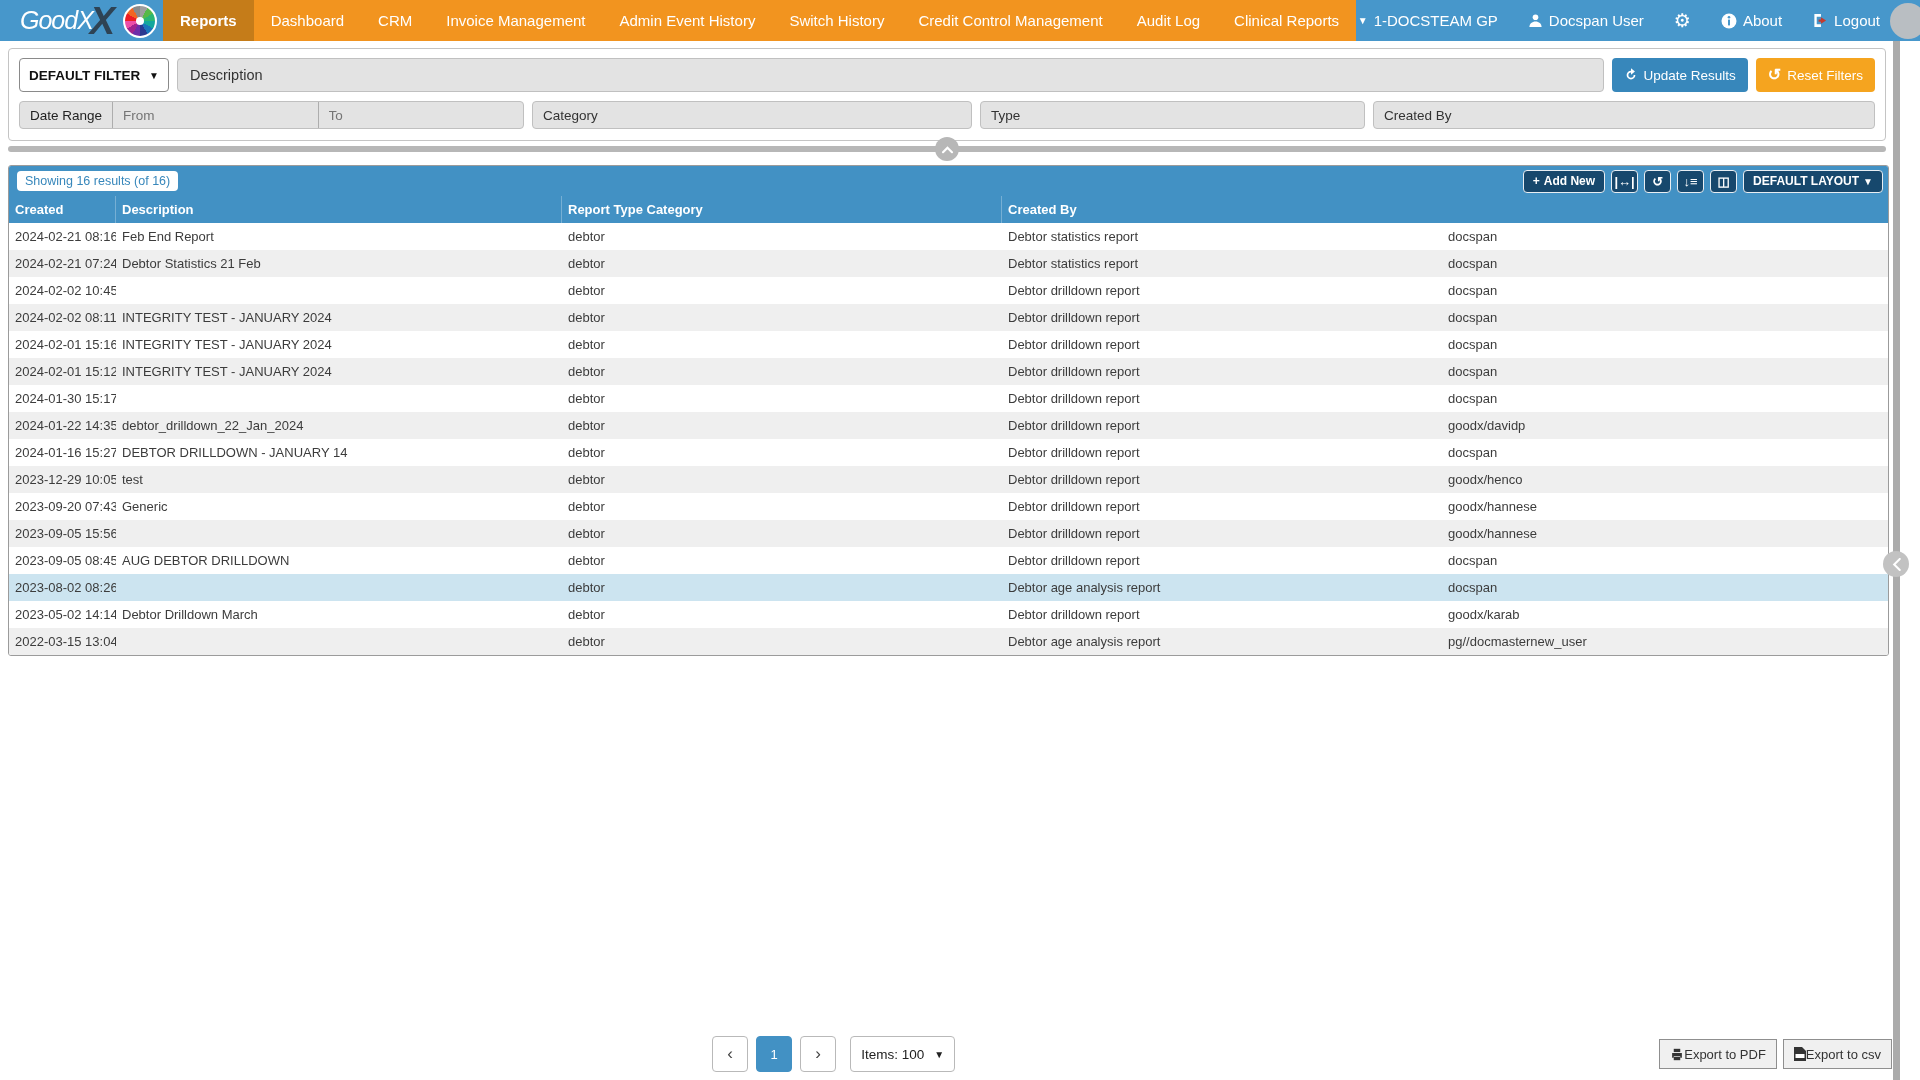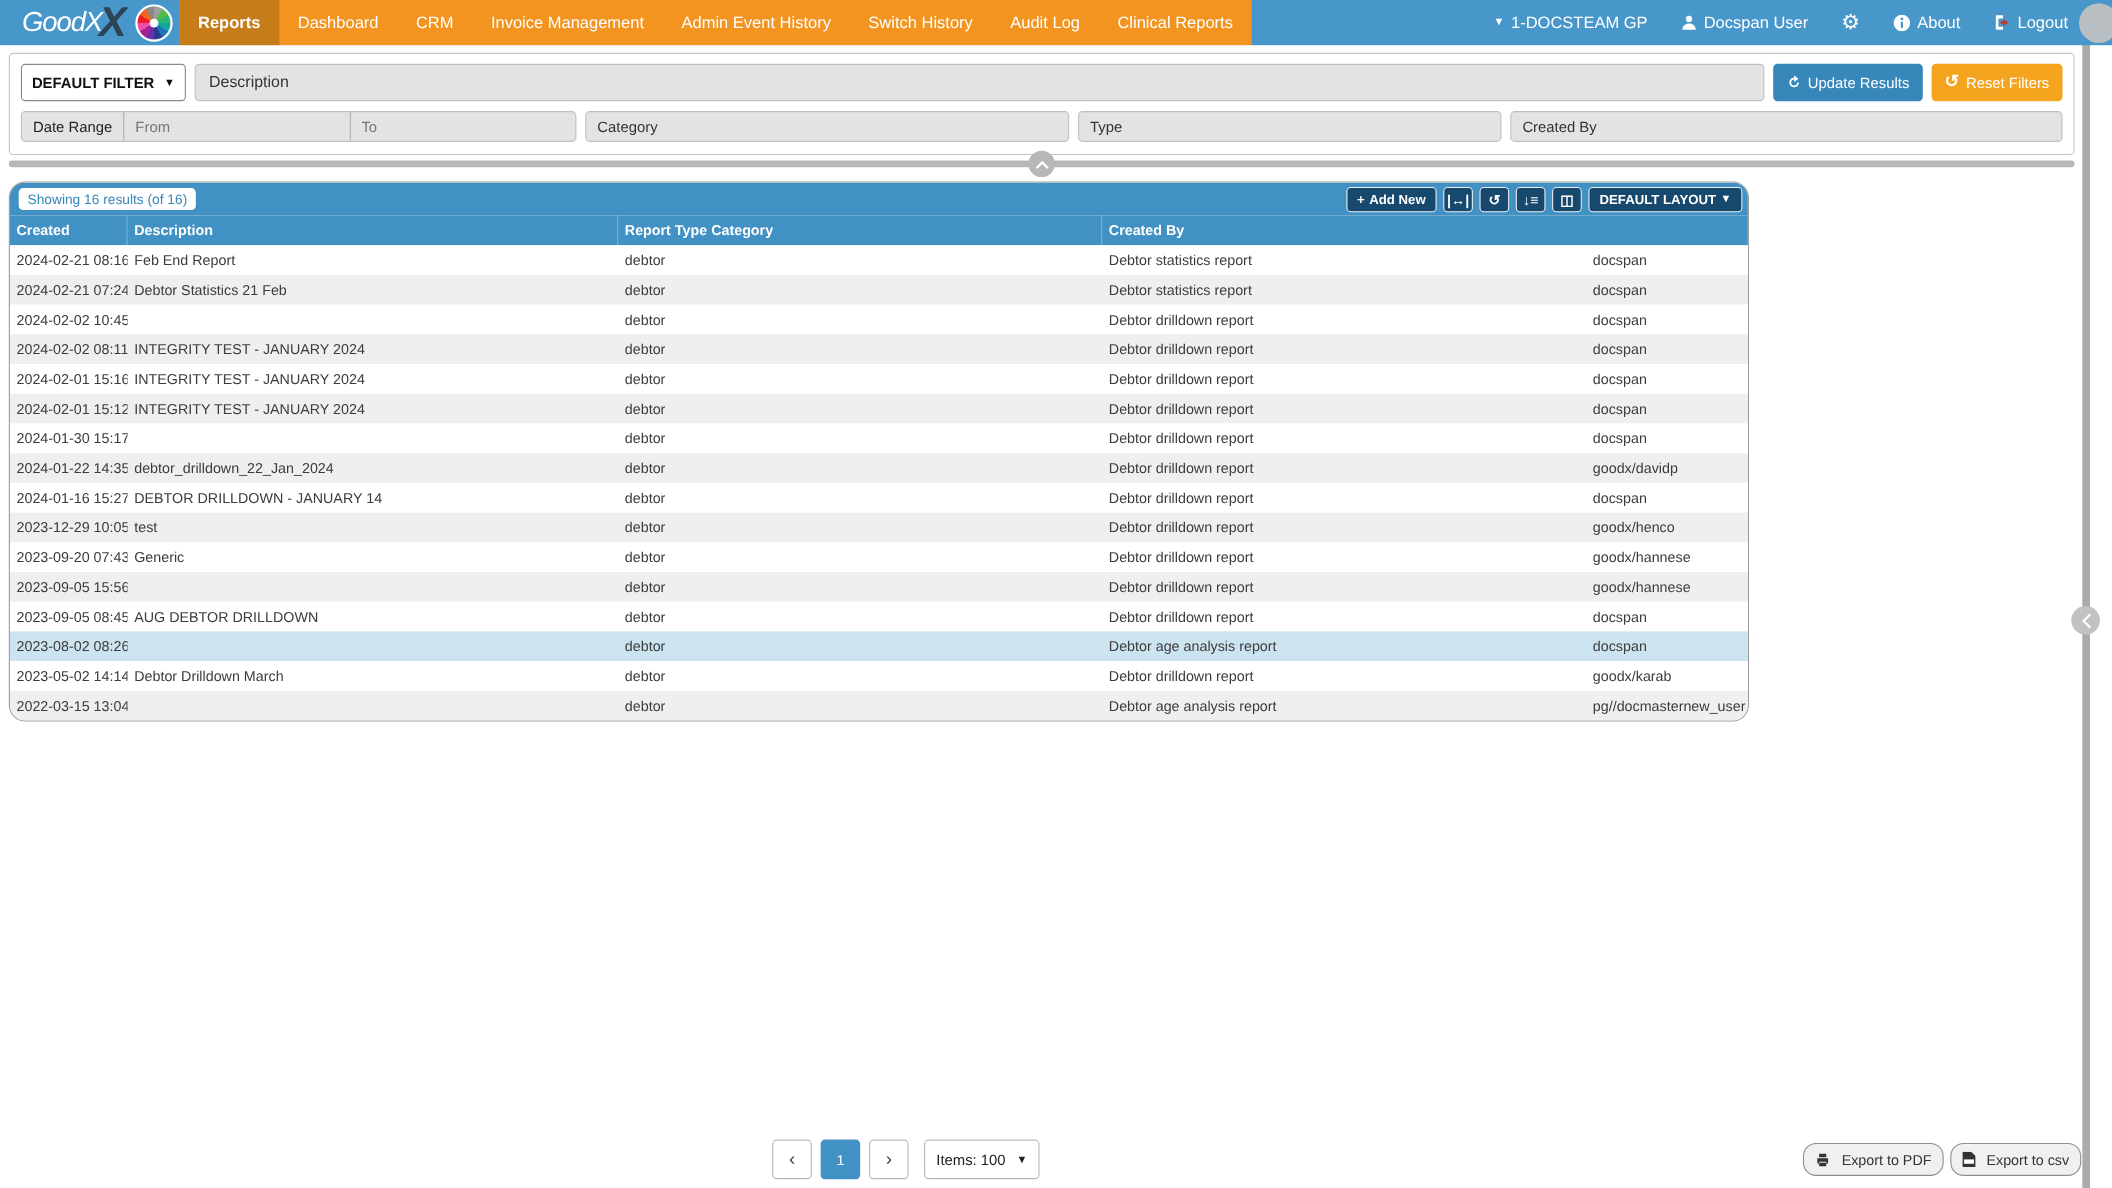--- a/index.html
+++ b/index.html
@@ -40,21 +40,21 @@
   .date-group { width:505px; height:28px; display:flex; align-items:stretch; border:1px solid #c0c0c0; border-radius:4px; background:#E3E3E3; overflow:hidden; }
   .date-label { padding:0 10px; font-size:13.5px; display:flex; align-items:center; color:#222; border-right:1px solid #adadad; white-space:nowrap; }
   .date-group input { border:none; background:transparent; flex:1; padding:0 10px; font-size:13.5px; min-width:0; }
   .date-group input:first-of-type { border-right:1px solid #adadad; }
   .small-input { height:28px; padding:0 10px; font-size:13.5px; }
   .w-cat { width:440px; } .w-type { width:385px; } .w-cb { flex:1; }
   .filter-handle-bar { margin:5px 8px 0 8px; width:1878px; height:6px; background:#b7b7b7; border-radius:3px; position:relative; }
   .filter-collapse { position:absolute; left:50%; top:-9px; transform:translateX(-50%); width:24px; height:24px; border-radius:50%; background:#b7b7b7; display:flex; align-items:center; justify-content:center; cursor:pointer; }
 
   
-  .table-card { margin:13px 8px 0 8px; width:1582px; border:1px solid #9b9b9b; border-radius:15px; background:#fff; overflow:hidden; }
+  .table-card { margin:13px 8px 0 8px; width:1881px; border:1px solid #9b9b9b; border-radius:3px; background:#fff; overflow:hidden; }
   .toolbar { background:var(--blue-head,#4291C4); height:30px; display:flex; align-items:center; justify-content:space-between; padding:0 5px 0 8px; }
   .results-badge { background:#fff; color:var(--accent,#3787BB); font-size:12.5px; padding:3px 8px; border-radius:4px; white-space:nowrap; }
   .toolbar-buttons { display:flex; gap:6px; align-items:center; }
   .tbtn { background:var(--navy,#17486D); color:#fff; border:1px solid #e8eef3; border-radius:4px; height:23px; display:flex; align-items:center; justify-content:center; padding:0 9px; font-size:12px; font-weight:bold; gap:4px; cursor:pointer; white-space:nowrap; }
   .tbtn.sq { width:27px; padding:0; font-size:13px; }
   .hdr { display:flex; background:var(--blue-head,#4291C4); height:27px; align-items:center; color:#fff; font-weight:bold; font-size:13px; }
   .hdr > div { padding-left:6px; border-right:1px solid rgba(255,255,255,.28); height:100%; display:flex; align-items:center; cursor:pointer; }
   .hdr > div:last-child { border-right:none; }
   .c0 { width:107px; flex:0 0 auto; } .c1 { width:446px; flex:0 0 auto; } .c2 { width:440px; flex:0 0 auto; } .c3 { width:440px; flex:0 0 auto; } .c4 { flex:1; }
   .trow { display:flex; height:27px; align-items:center; font-size:13px; color:#3c3c3c; cursor:pointer; }
@@ -62,21 +62,21 @@
   .cell { padding-left:6px; white-space:nowrap; overflow:hidden; }
 
   
   .footer { position:absolute; left:8px; right:28px; bottom:8px; display:flex; align-items:center; }
   .spacer { flex:1; }
   .pagination { display:flex; gap:8px; align-items:center; }
   .pg-btn { width:36px; height:36px; border:1px solid #b9b9b9; border-radius:4px; background:#fff; color:#444; font-size:17px; display:flex; align-items:center; justify-content:center; cursor:pointer; }
   .pg-btn.active { background:var(--blue-head,#4291C4); border-color:var(--blue-head,#4291C4); color:#fff; font-size:13px; }
   .items-select { height:36px; border:1px solid #b9b9b9; border-radius:4px; background:#fff; font-size:13.5px; color:#222; display:flex; align-items:center; gap:10px; padding:0 10px; cursor:pointer; margin-left:6px; }
   .exports { display:flex; gap:6px; }
-  .exp-btn { background:#f0f0f0; border:1px solid #8f8f8f; border-radius:12px; height:30px; padding:0 10px; font-size:13px; color:#333; display:flex; align-items:center; gap:10px; cursor:pointer; }
+  .exp-btn { background:#f0f0f0; border:1px solid #8f8f8f; border-radius:0; height:30px; padding:0 10px; font-size:13px; color:#333; display:flex; align-items:center; gap:0; cursor:pointer; }
 
   
   .side-divider { position:absolute; left:1893px; top:0; width:7px; height:1080px; background:#ababab; z-index:1; cursor:col-resize; }
   .side-toggle { position:absolute; left:1883px; top:551px; width:26px; height:26px; border-radius:50%; background:#c2c2c2; display:flex; align-items:center; justify-content:center; z-index:2; cursor:pointer; }
 </style>
 </head>
 <body>
 
 <div class="navbar">
   <div class="brand">
@@ -84,20 +84,21 @@
     <span class="brand-x">X</span>
     <span class="pinwheel"></span>
   </div>
   <div class="menu">
       <div class="nav-item active">Reports</div>
       <div class="nav-item">Dashboard</div>
       <div class="nav-item">CRM</div>
       <div class="nav-item">Invoice Management</div>
       <div class="nav-item">Admin Event History</div>
       <div class="nav-item">Switch History</div>
+      <div class="nav-item">Credit Control Management</div>
       <div class="nav-item">Audit Log</div>
       <div class="nav-item">Clinical Reports</div>
     </div>
   <div class="nav-right">
     <div class="nr-item">
       <span class="caret">▼</span>
       <span>1-DOCSTEAM GP</span>
     </div>
     <div class="nr-item">
       <svg width="15" height="15" viewBox="0 0 16 16">

